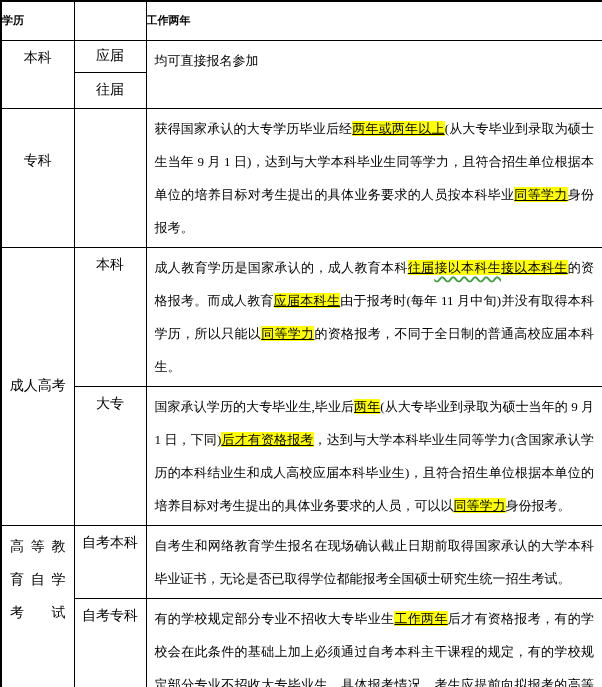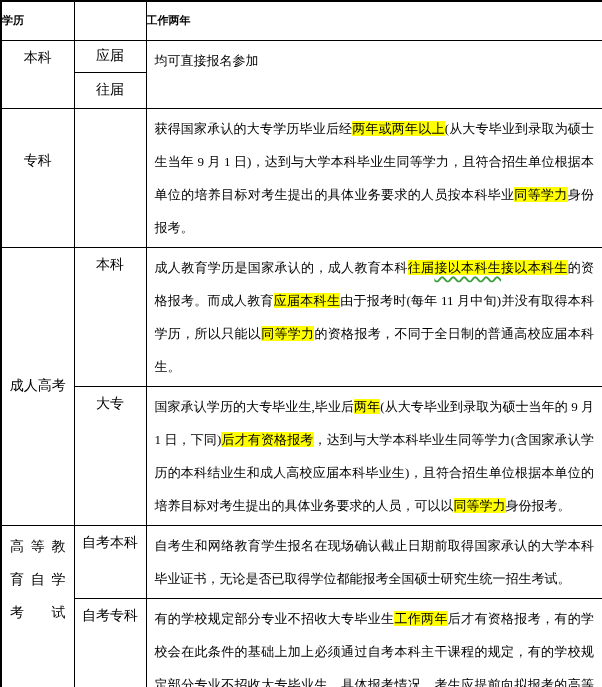--- a/index.html
+++ b/index.html
@@ -63,21 +63,21 @@
     text-align-last: justify;
   }
   
   .req {
     vertical-align: top;
     text-align: justify;
     font-size: 13px;
     line-height: 33px;
     padding: 3px 8px;
   }
-  .hl { background: var(--hl-color); }
+  .hl { background: var(--hl-color); text-decoration: underline; }
   .sq {
     text-decoration: underline;
     text-decoration-style: wavy;
     text-decoration-color: var(--sq-color);
     text-decoration-thickness: 2px;
     text-underline-offset: 4px;
     text-decoration-skip-ink: none;
   }
 </style>
 </head>

